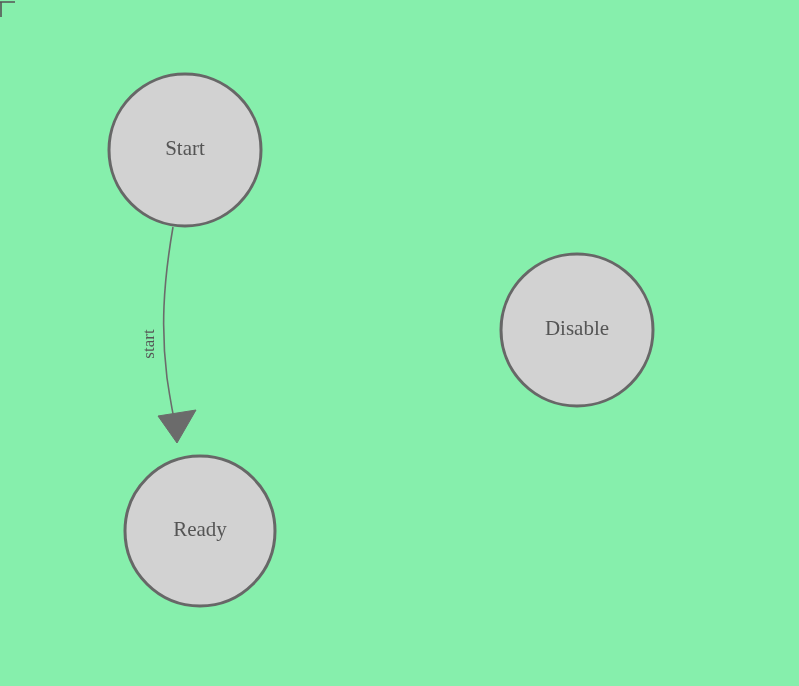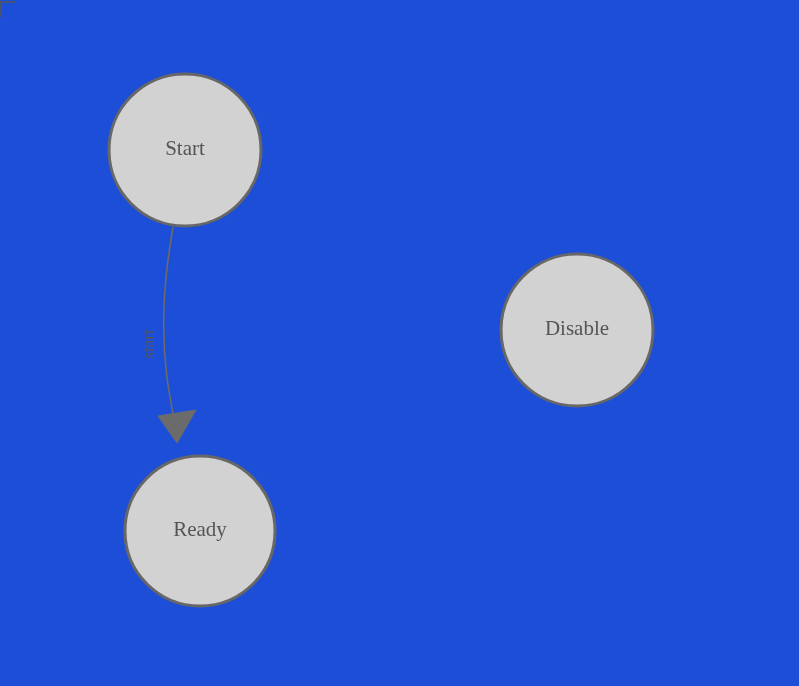--- a/index.html
+++ b/index.html
@@ -7,21 +7,21 @@
     padding: 0;
     background: #ffffff;
   }
   body {
     font-family: "Liberation Serif", serif;
   }
   #canvas {
     position: relative;
     width: 799px;
     height: 686px;
-    background: #1d4ed8;
+    background: #86efac;
     overflow: hidden;
   }
   #graph-svg {
     position: absolute;
     left: 0;
     top: 0;
     width: 799px;
     height: 686px;
   }
   .node-label {

